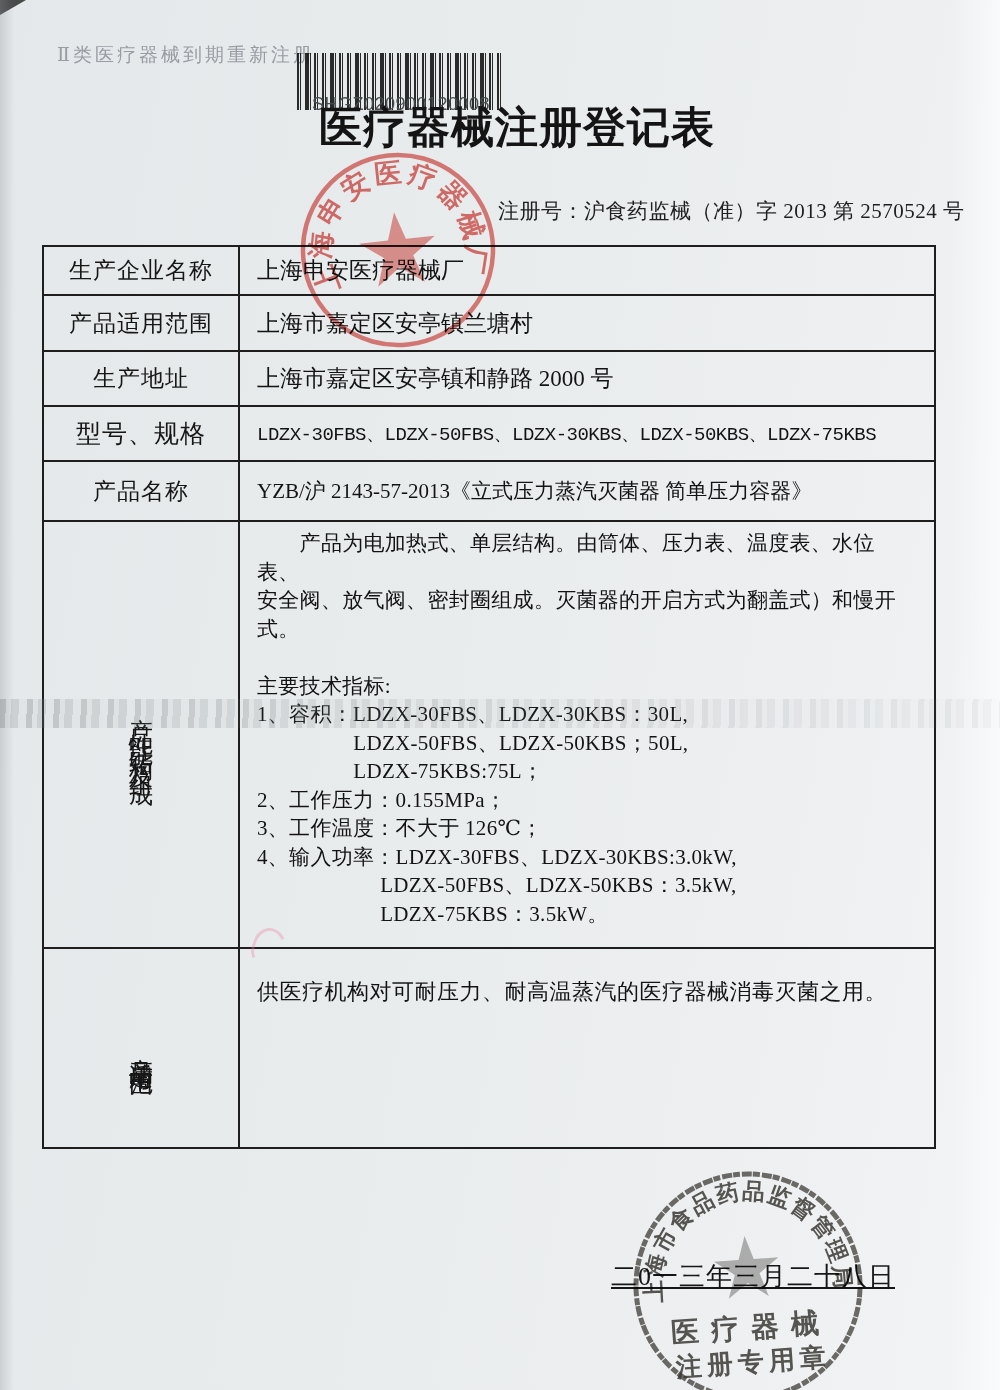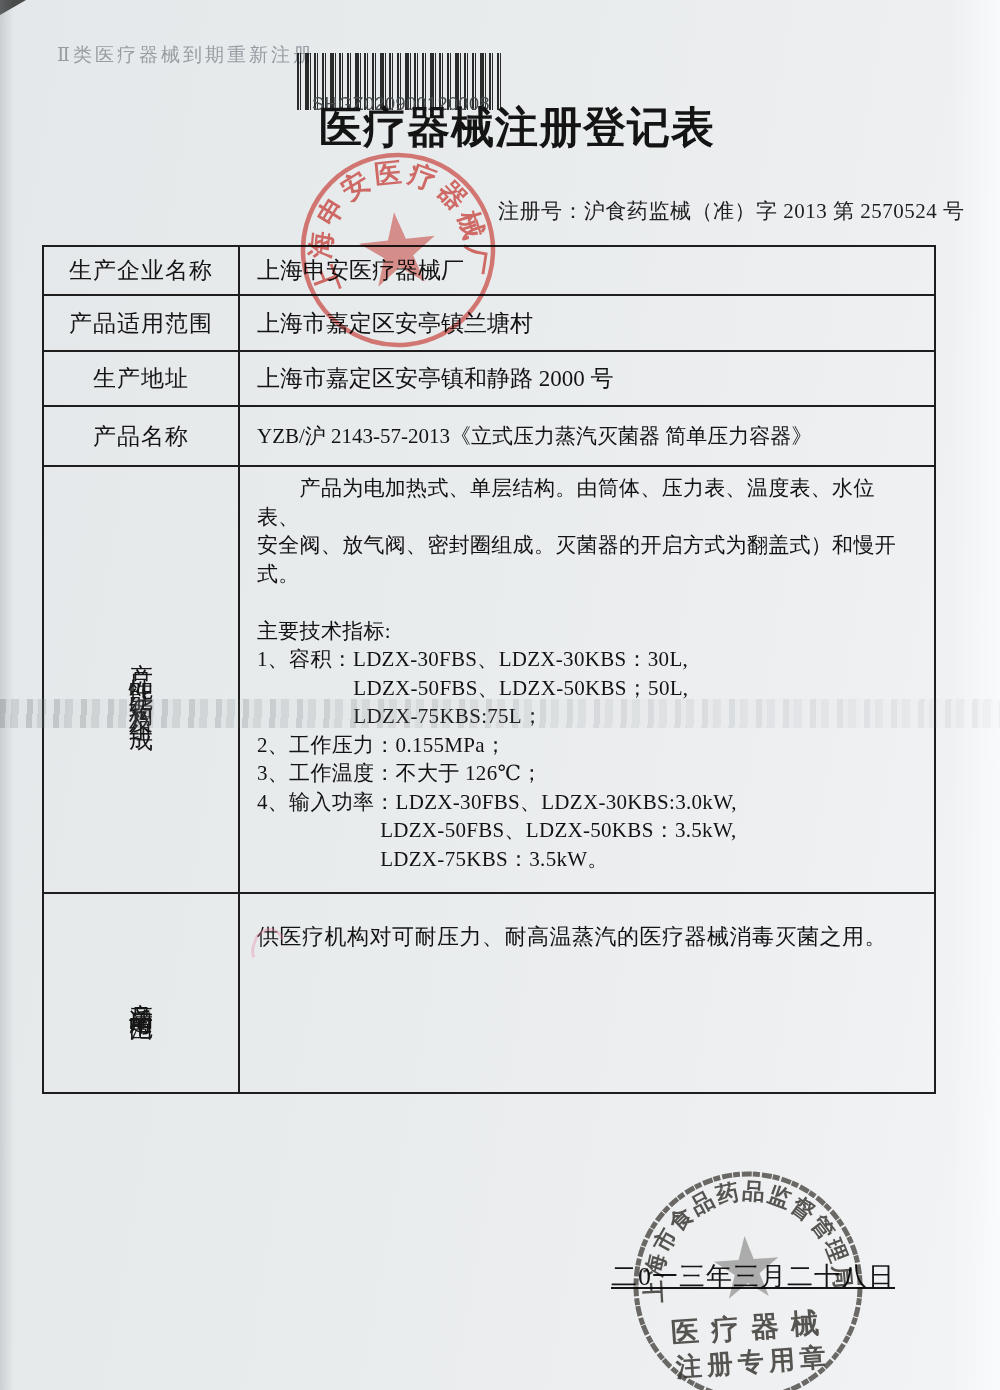--- a/index.html
+++ b/index.html
@@ -99,20 +99,24 @@
       <div class="tvalue">上海申安医疗器械厂</div>
     </div>
     <div class="trow r2">
       <div class="tlabel">产品适用范围</div>
       <div class="tvalue">上海市嘉定区安亭镇兰塘村</div>
     </div>
     <div class="trow r3">
       <div class="tlabel">生产地址</div>
       <div class="tvalue">上海市嘉定区安亭镇和静路 2000 号</div>
     </div>
+    <div class="trow r5">
+      <div class="tlabel">型号、规格</div>
+      <div class="tvalue">LDZX-30FBS、LDZX-50FBS、LDZX-30KBS、LDZX-50KBS、LDZX-75KBS</div>
+    </div>
     <div class="trow r6">
       <div class="tlabel">产品名称</div>
       <div class="tvalue">YZB/沪 2143-57-2013《立式压力蒸汽灭菌器 简单压力容器》</div>
     </div>
     <div class="trow r7">
       <div class="tlabel vlabel v8">产品性能结构及组成</div>
       <div class="tvalue">
           <div class="pre">　　产品为电加热式、单层结构。由筒体、压力表、温度表、水位表、
 安全阀、放气阀、密封圈组成。灭菌器的开启方式为翻盖式）和慢开式。
 

